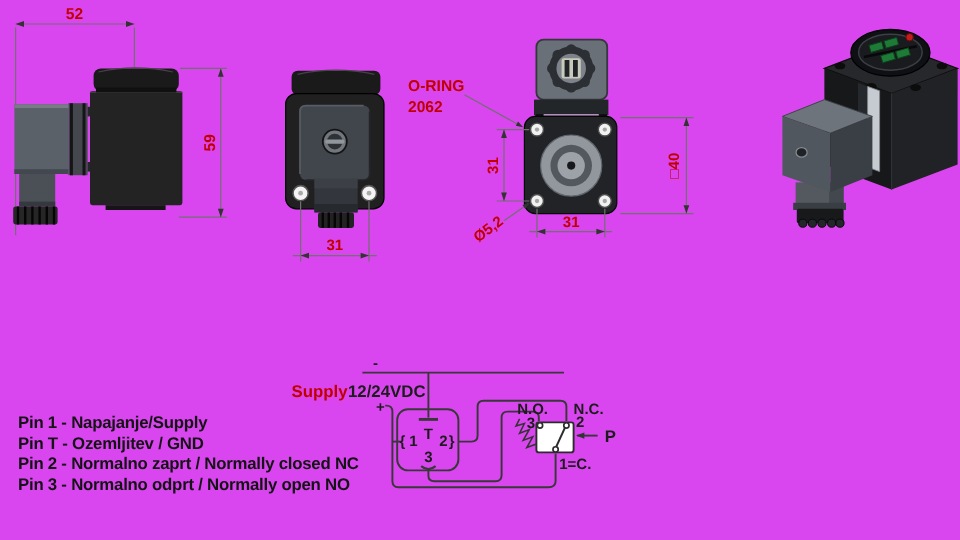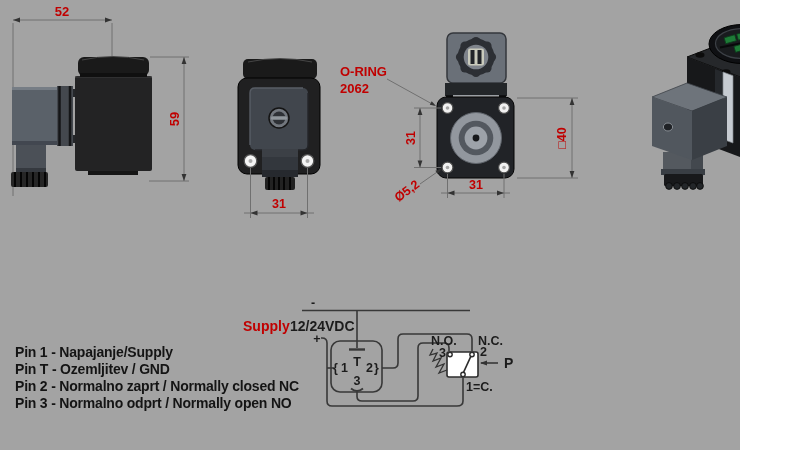--- a/index.html
+++ b/index.html
@@ -1,16 +1,16 @@
 <!DOCTYPE html>
 <html><head>
 <meta charset="utf-8">
 <style>
   html,body{margin:0;padding:0;background:#ffffff;}
-  .stage{position:relative;width:740px;height:450px;background:#a3a3a3;overflow:hidden;}
+  .stage{position:relative;width:800px;height:450px;background:#d946ef;overflow:hidden;}
   svg{font-family:"Liberation Sans","DejaVu Sans",sans-serif;}
   .dim{fill:#c00000;font-weight:bold;font-size:13px;}
   .dim-s{fill:#c00000;font-weight:bold;font-size:12.5px;}
   .sch{fill:#1c1c1c;font-weight:bold;font-size:12.5px;}
   .legend{fill:#141414;font-weight:bold;font-size:14px;letter-spacing:-0.2px;}
   .wire{stroke:#383838;stroke-width:1.6;fill:none;}
   .dline{stroke:#707070;stroke-width:1;fill:none;}
   .arr{fill:#333;stroke:none;}
 </style>
 </head>

